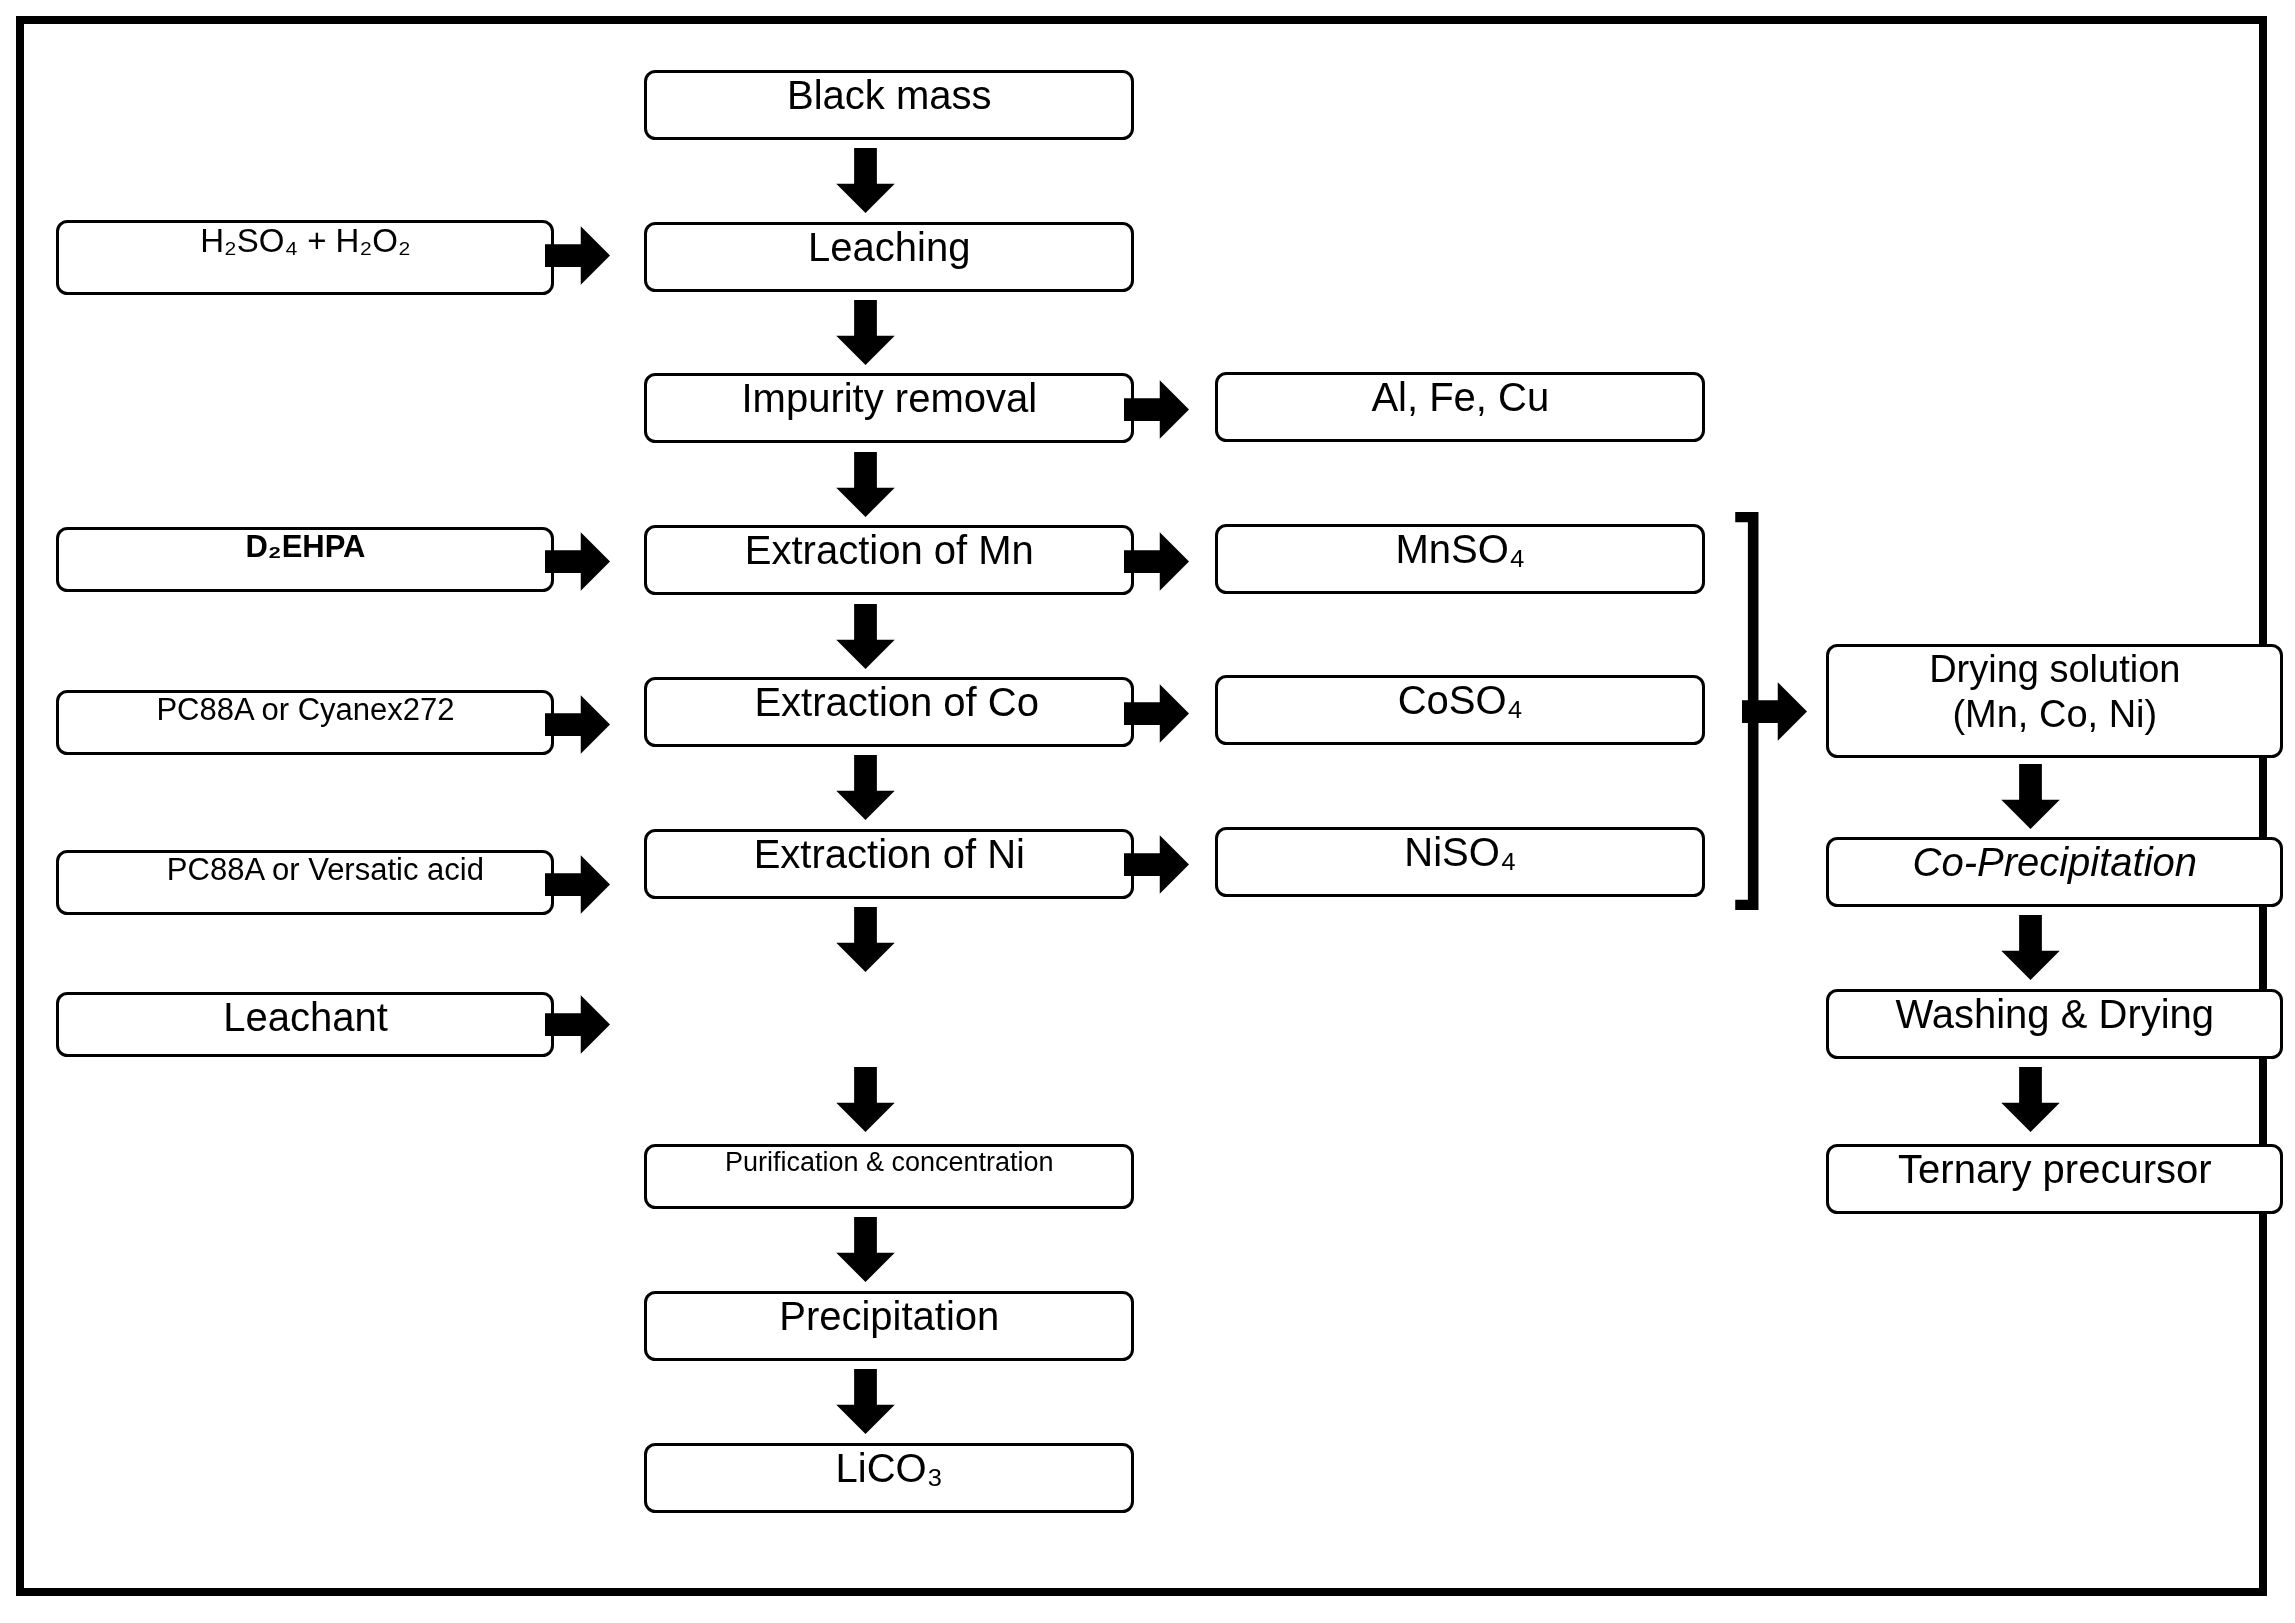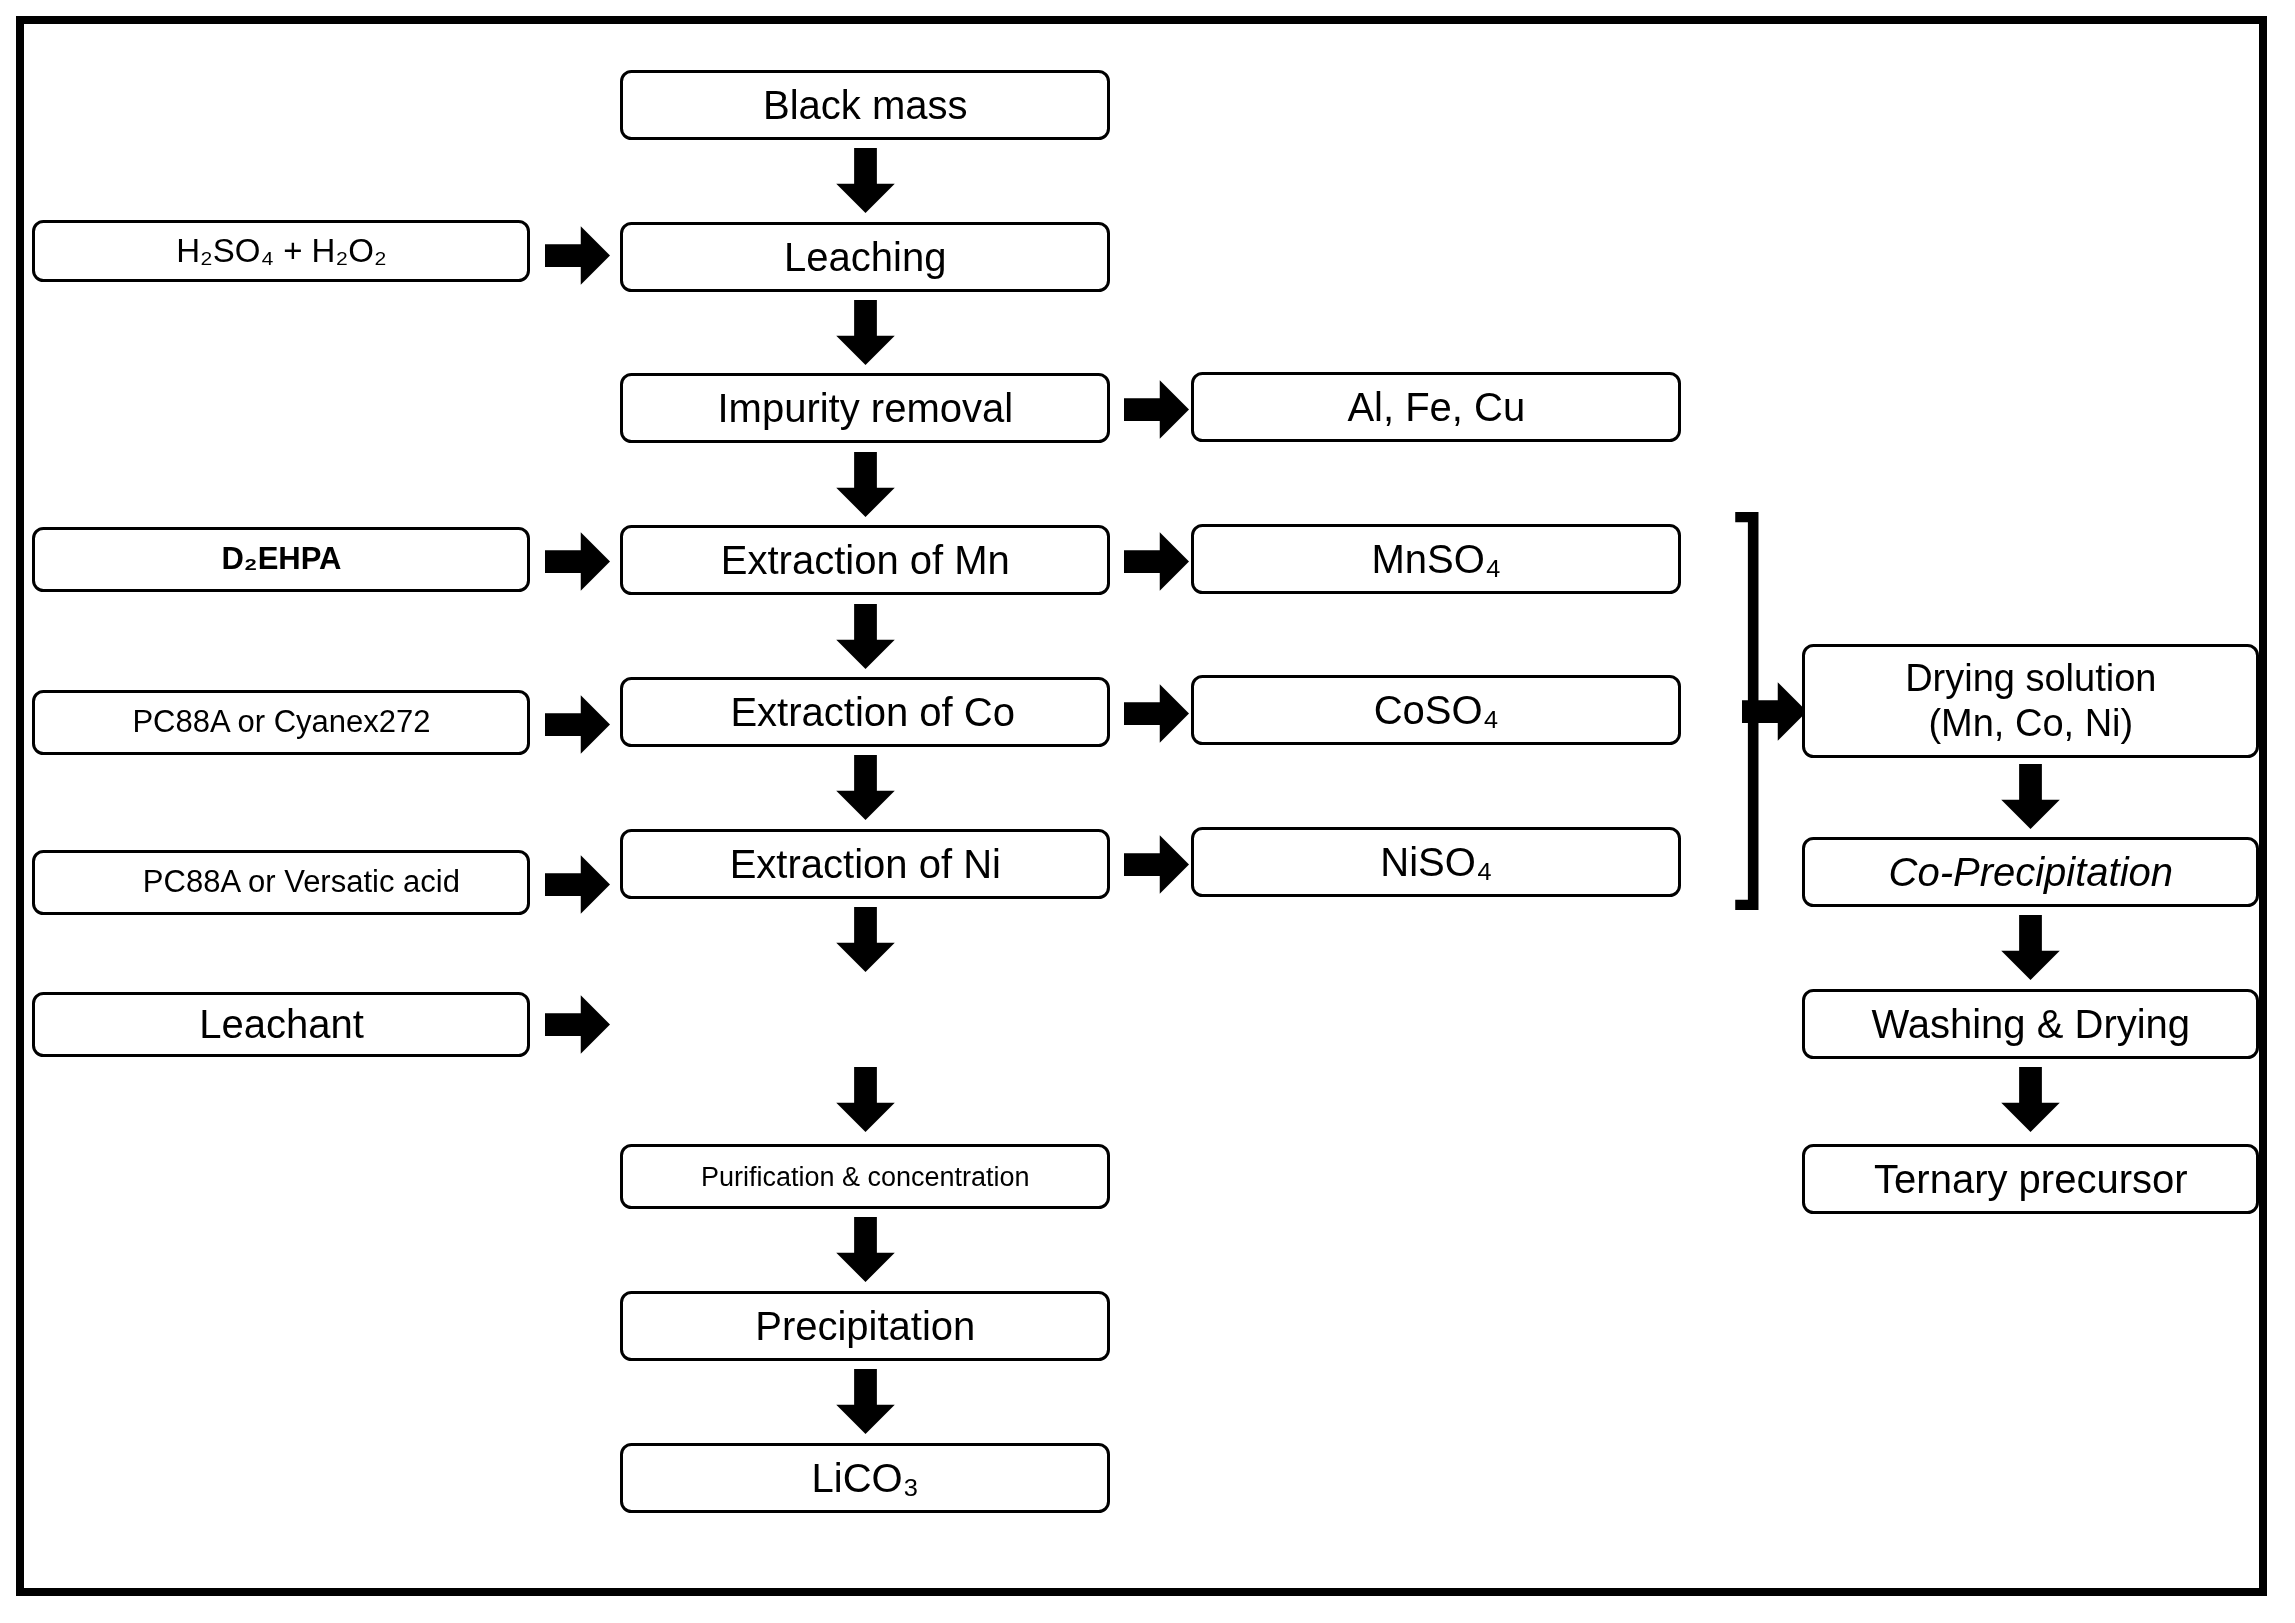--- a/index.html
+++ b/index.html
@@ -24,27 +24,27 @@
     background:#ffffff;
   }
   
   .node{
     position:absolute;
     box-sizing:border-box;
     background:#ffffff;
     border:3.3px solid #000000;
     border-radius:11.4px;
     display:flex;
-    align-items:center;
     justify-content:center;
     text-align:center;
     line-height:1.12;
     font-size:40px;
     padding:0 8.2px;
     white-space:nowrap;
+    margin-left:24px;
   }
   .node.small{ font-size:27px; }
   .node.two-line{ white-space:normal; line-height:1.18; font-size:38px; }
 
   
   .arrow{ position:absolute; }
   .arrow svg{ display:block; }
 
   
   .bracket{ position:absolute; }
@@ -140,21 +140,21 @@
     <div class="arrow" style="left:812px; top:1345px; width:59px; height:65px;">
       <svg width="59" height="65" viewBox="0 0 72 80">
           <polygon points="22,0 50,0 50,44 72,44 36,80 0,44 22,44" fill="#000"></polygon>
         </svg>
     </div>
 
     <div class="node" style="left:596px; top:1419px; width:490px; height:70px;">
       <span>LiCO₃</span>
     </div>
 
-    <div class="node small" style="left:8.2px; top:196px; width:498px; height:62px; font-size:33px;">
+    <div class="node small" style="left:8.2px; top:196px; width:498px; height:75px; font-size:33px;">
       <span>H₂SO₄ + H₂O₂</span>
     </div>
     <div class="arrow" style="left:521px; top:202px; width:65px; height:59px;">
       <svg width="65" height="59" viewBox="0 0 80 72">
           <polygon points="0,22 44,22 44,0 80,36 44,72 44,50 0,50" fill="#000"></polygon>
         </svg>
     </div>
 
     <div class="node small" style="left:8.2px; top:503px; width:498px; height:65px; font-size:31px;font-weight:bold;">
       <span>D₂EHPA</span>

